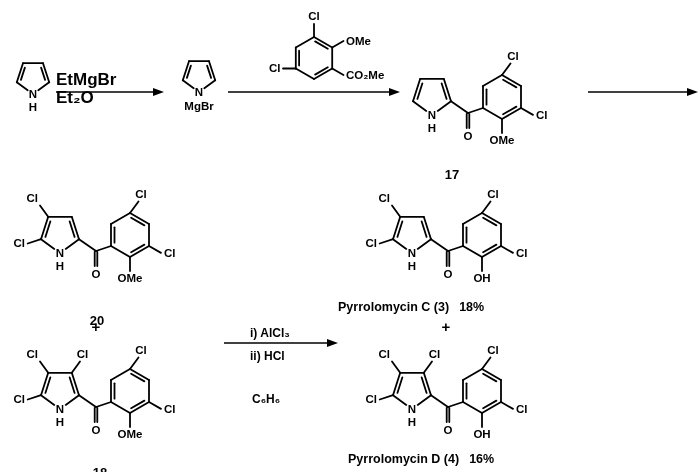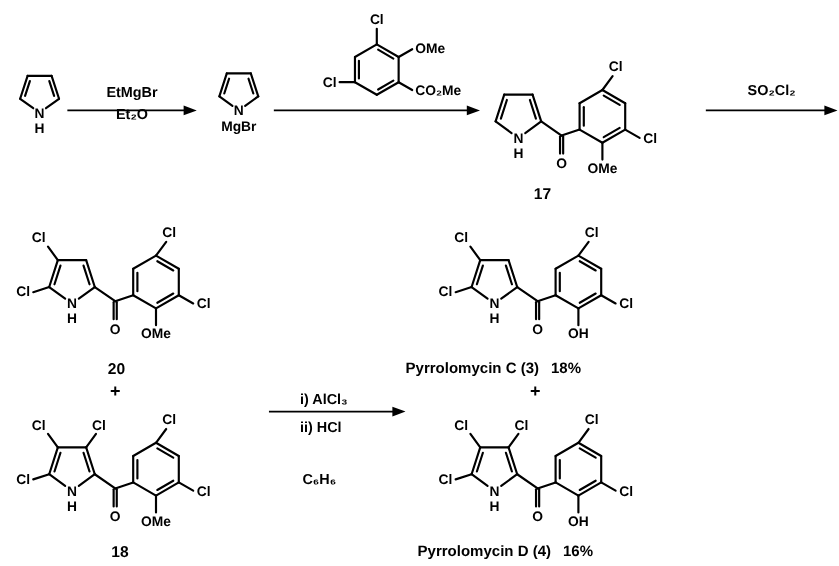--- a/index.html
+++ b/index.html
@@ -7,23 +7,23 @@
   body { font-family:"Liberation Sans","DejaVu Sans",sans-serif; color:#000; }
   .canvas { position:relative; width:699px; height:472px; background:#fff; overflow:hidden; }
   .canvas > * { position:absolute; }
   svg line { stroke:#000; stroke-width:1.8; stroke-linecap:round; }
   .arrow line { stroke-width:1.6; stroke-linecap:butt; }
   svg polygon { fill:#000; stroke:none; }
   svg text { font-family:"Liberation Sans","DejaVu Sans",sans-serif; font-size:11.5px; font-weight:700;
              fill:#000; text-anchor:middle; }
   svg text.ts { text-anchor:start; }
   svg text.te { text-anchor:end; }
-  .rlabel { font-size:12px; font-weight:700; text-align:center; white-space:nowrap; }
+  .rlabel { font-size:17px; font-weight:700; white-space:nowrap; }
   .rline  { font-size:12px; font-weight:700; text-align:left; white-space:nowrap;margin-top:40px; }
-  .clabel { font-size:13px; font-weight:700; text-align:center; }
+  .clabel { font-size:13px; font-weight:700; text-align:center;margin-top:13px; }
   .name   { font-size:12.5px; font-weight:700; text-align:left; white-space:nowrap; }
   .name .yield { margin-left:10px; }
   .plus   { font-size:15px; font-weight:700; text-align:center; }
 </style>
 </head>
 <body>
 
 <div class="canvas">
 
   <svg style="position:absolute;width:0;height:0" aria-hidden="true">
@@ -122,21 +122,20 @@
     <use href="#skel-acyl"></use>
     <text x="52" y="75">N</text>
     <text x="52" y="87.5">H</text>
     <text x="88" y="96">O</text>
     <text x="133" y="15.5">Cl</text>
     <text x="156" y="75" class="ts">Cl</text>
     <text x="122" y="100">OMe</text>
   </svg>
   <div class="clabel" style="left:430px;top:154px;width:44px">17</div>
 
-  <div class="rlabel" style="left:588px;top:68px;width:110px">SO₂Cl₂</div>
   <svg class="arrow" style="left:588px;top:86px" width="110" height="12" viewBox="0 0 110 12">
     <line x1="0" y1="6" x2="100" y2="6"></line>
     <polygon points="99,2 110,6 99,10"></polygon>
   </svg>
 
   <svg class="mol" style="left:8px;top:182px" width="178" height="108" viewBox="0 0 178 108">
     <use href="#skel-acyl"></use>
     <use href="#skel-cl2"></use>
     <text x="52" y="75">N</text>
     <text x="52" y="87.5">H</text>

